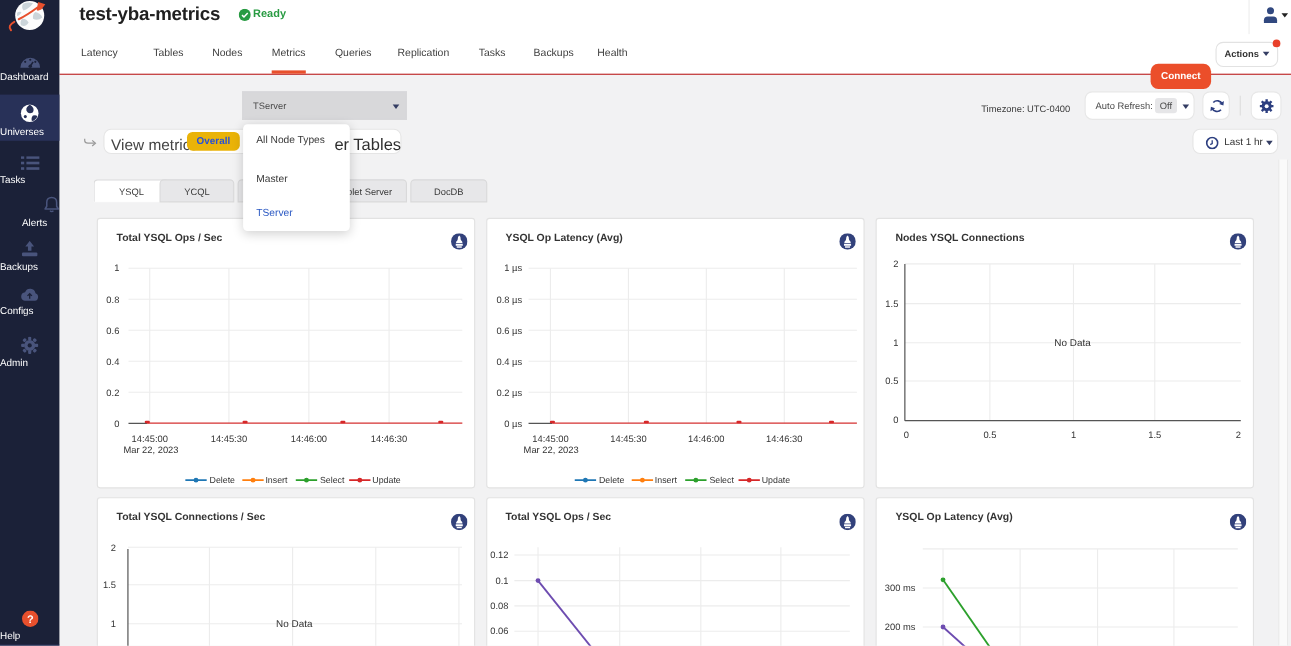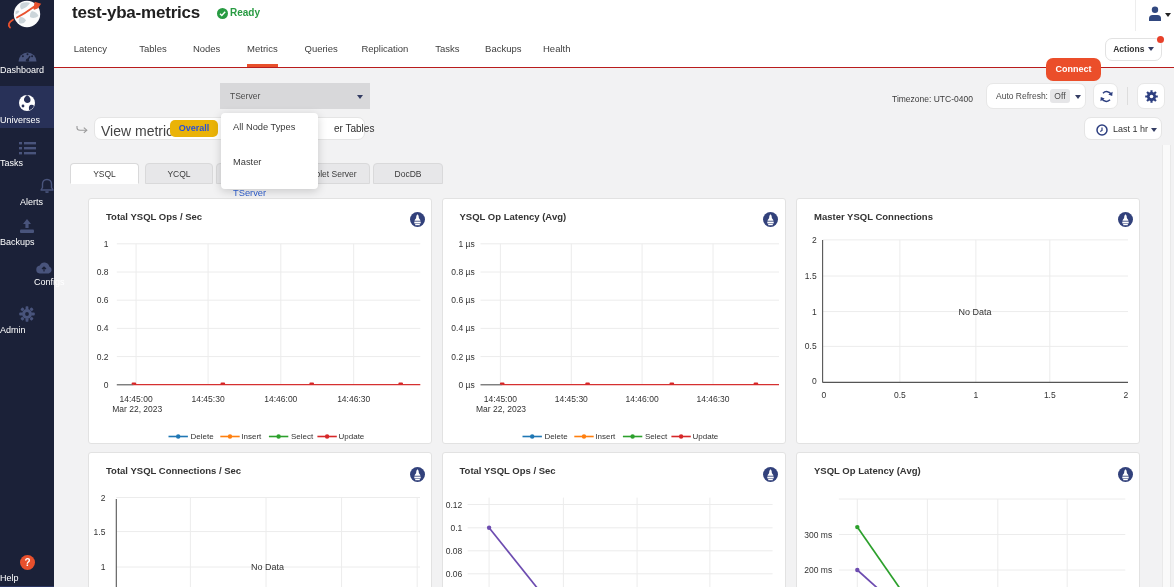--- a/index.html
+++ b/index.html
@@ -34,21 +34,21 @@
 
 .tab { position:absolute; top:95px; height:21px; border:1px solid #d9d9da; border-radius:4px 4px 0 0; font-size:8.5px; color:#3a3a3a; text-align:center; line-height:20px; background:#e7e7e9; }
 .tab.active { background:#fff; border-bottom-color:#fff; }
 
 
 .card { position:absolute; width:344px; background:#fff; border:1px solid #e2e2e2; border-radius:3px; }
 .card .ctitle { position:absolute; left:17px; top:12px; font-size:9.5px; font-weight:bold; color:#333; }
 .card svg.chart { position:absolute; left:0; top:0; }
 
 
-#ddmenu { position:absolute; left:167px; top:45px; width:97px; height:76px; background:#fff; border-radius:4px; box-shadow:0 2px 10px rgba(0,0,0,0.18); z-index:20; font-size:9.3px; color:#3a3a3a; }
+#ddmenu { position:absolute; left:167px; top:45px; width:97px; height:97px; background:#fff; border-radius:4px; box-shadow:0 2px 10px rgba(0,0,0,0.18); z-index:20; font-size:9.3px; color:#3a3a3a; }
 #ddmenu div { position:absolute; left:12px; }
 </style>
 </head>
 <body>
 
 <div id="sidebar">
   <div id="uni-active"></div>
   <div class="abs" style="left:0; top:585.5px; width:54px; height:1.5px; background:#2b3561;"></div>
 
   <svg class="abs" style="left:4px; top:0px;" width="46" height="30" viewBox="0 0 46 30">
@@ -105,21 +105,21 @@
   </div>
 
   <div class="side-item" style="top:219px;">
     <svg width="16" height="15" viewBox="0 0 16 15">
       <path d="M8 0 L12 5 L9.6 5 L9.6 9 L6.4 9 L6.4 5 L4 5 Z" fill="#49547c"></path>
       <rect x="1" y="10.5" width="14" height="3.5" rx="1" fill="#49547c"></rect>
     </svg>
     Backups
   </div>
 
-  <div class="side-item" style="top:261px;padding-left:34px;">
+  <div class="side-item" style="top:261px;">
     <svg width="18" height="13" viewBox="0 0 18 13">
       <path d="M4.5 12.5 A4 4 0 0 1 4.8 4.6 A5 5 0 0 1 14.3 5.6 A3.6 3.6 0 0 1 13.8 12.5 Z" fill="#49547c"></path>
       <path d="M9 10.5 L9 6 M7 8 L9 6 L11 8" stroke="#1b2138" stroke-width="1.2" fill="none"></path>
     </svg>
     Configs
   </div>
 
   <div class="side-item" style="top:306px;">
     <svg width="16" height="16" viewBox="0 0 16 16">
       <g fill="#49547c">
@@ -199,31 +199,31 @@
       </svg>
   </div>
 
   <svg class="abs" style="left:22px; top:57.5px;" width="12" height="8" viewBox="0 0 12 8">
     <path d="M1 0 L1 1.8 Q1 4.2 4 4.2 L10 4.2" fill="none" stroke="#9a9a9a" stroke-width="1.1"></path>
     <path d="M7.8 1.6 L10.8 4.2 L7.8 6.8" fill="none" stroke="#9a9a9a" stroke-width="1.1"></path>
   </svg>
   <div class="row2btn" style="left:40px; width:271px;"></div>
   <div class="abs" style="left:47px; top:54.5px; font-size:14px; color:#444;">View metrics for</div>
   <div class="abs" style="left:116px; top:52px; width:48px; height:17px; background:#eab308; border-radius:5px; color:#2750d8; font-size:9px; font-weight:bold; text-align:center; line-height:17px;">Overall</div>
-  <div class="abs" style="left:280px; top:54.5px; font-size:10px; color:#2f2f2f; z-index:21;">er Tables</div>
+  <div class="abs" style="left:250px; top:54.5px; font-size:15px; color:#2f2f2f; z-index:21;">er Tables</div>
   <div class="row2btn" style="left:1030px; width:78px;">
     <svg class="abs" style="left:11px; top:5.5px;" width="12" height="12" viewBox="0 0 12 12">
       <circle cx="6" cy="6" r="5" fill="none" stroke="#2d3f80" stroke-width="1.5"></circle>
       <path d="M6 3.5 L6 6.5 L4.2 7.5" fill="none" stroke="#2d3f80" stroke-width="1.2"></path>
     </svg>
     <span class="abs" style="left:28px; top:0; line-height:22px; font-size:9px; color:#333;">Last 1 hr</span>
     <span class="caret" style="left:66px; top:9.5px;"></span>
   </div>
 
-  <div class="tab active" style="left:16px; width:69px;">YSQL</div>
+  <div class="tab active" style="left:31px; width:69px;">YSQL</div>
   <div class="tab" style="left:91px; width:68px;">YCQL</div>
   <div class="tab" style="left:162px; width:68px;">YEDIS</div>
   <div class="tab" style="left:239px; width:77px;">Tablet Server</div>
   <div class="tab" style="left:319px; width:70px;">DocDB</div>
 
   <div class="card" id="card1" style="left:34px; top:129.5px; height:246px;">
     <div class="ctitle">Total YSQL Ops / Sec</div>
     <svg class="abs" style="left:320.5px; top:13px;" width="15" height="15" viewBox="0 0 15 15">
         <circle cx="7.5" cy="7.5" r="7.5" fill="#32417b"></circle>
         <path d="M7.5 2.2 C9.4 3.9 8.3 5.1 9.1 6.4 C9.7 7.3 10.3 7.2 10.4 8.8 L4.6 8.8 C4.7 7.2 5.3 7.3 5.9 6.4 C6.7 5.1 5.6 3.9 7.5 2.2 Z" fill="#fff"></path>
@@ -338,21 +338,21 @@
           <line x1="179.9" y1="237.5" x2="199.3" y2="237.5" stroke="#2ca02c"></line>
           <line x1="228.4" y1="237.5" x2="247.8" y2="237.5" stroke="#d62728"></line>
         </g>
       <circle cx="89.2" cy="237.5" r="2.2" fill="#1f77b4"></circle>
         <circle cx="141.0" cy="237.5" r="2.2" fill="#ff7f0e"></circle>
         <circle cx="189.6" cy="237.5" r="2.2" fill="#2ca02c"></circle>
         <circle cx="238.1" cy="237.5" r="2.2" fill="#d62728"></circle>
     </svg>
   </div>
   <div class="card" id="card3" style="left:742px; top:129.5px; height:246px;">
-    <div class="ctitle">Master YSQL Connections</div>
+    <div class="ctitle">Nodes YSQL Connections</div>
     <svg class="abs" style="left:320.5px; top:13px;" width="15" height="15" viewBox="0 0 15 15">
         <circle cx="7.5" cy="7.5" r="7.5" fill="#32417b"></circle>
         <path d="M7.5 2.2 C9.4 3.9 8.3 5.1 9.1 6.4 C9.7 7.3 10.3 7.2 10.4 8.8 L4.6 8.8 C4.7 7.2 5.3 7.3 5.9 6.4 C6.7 5.1 5.6 3.9 7.5 2.2 Z" fill="#fff"></path>
         <rect x="4.3" y="9.6" width="6.4" height="1.8" fill="#fff"></rect>
         <rect x="5.2" y="11.9" width="4.6" height="1.3" fill="#fff"></rect>
       </svg>
     <svg class="chart" width="344" height="246" viewBox="0 0 344 246">
       <g stroke="#ececec" stroke-width="1">
           <line x1="25.6" y1="40.9" x2="331" y2="40.9"></line>
           <line x1="25.6" y1="77.0" x2="331" y2="77.0"></line>

